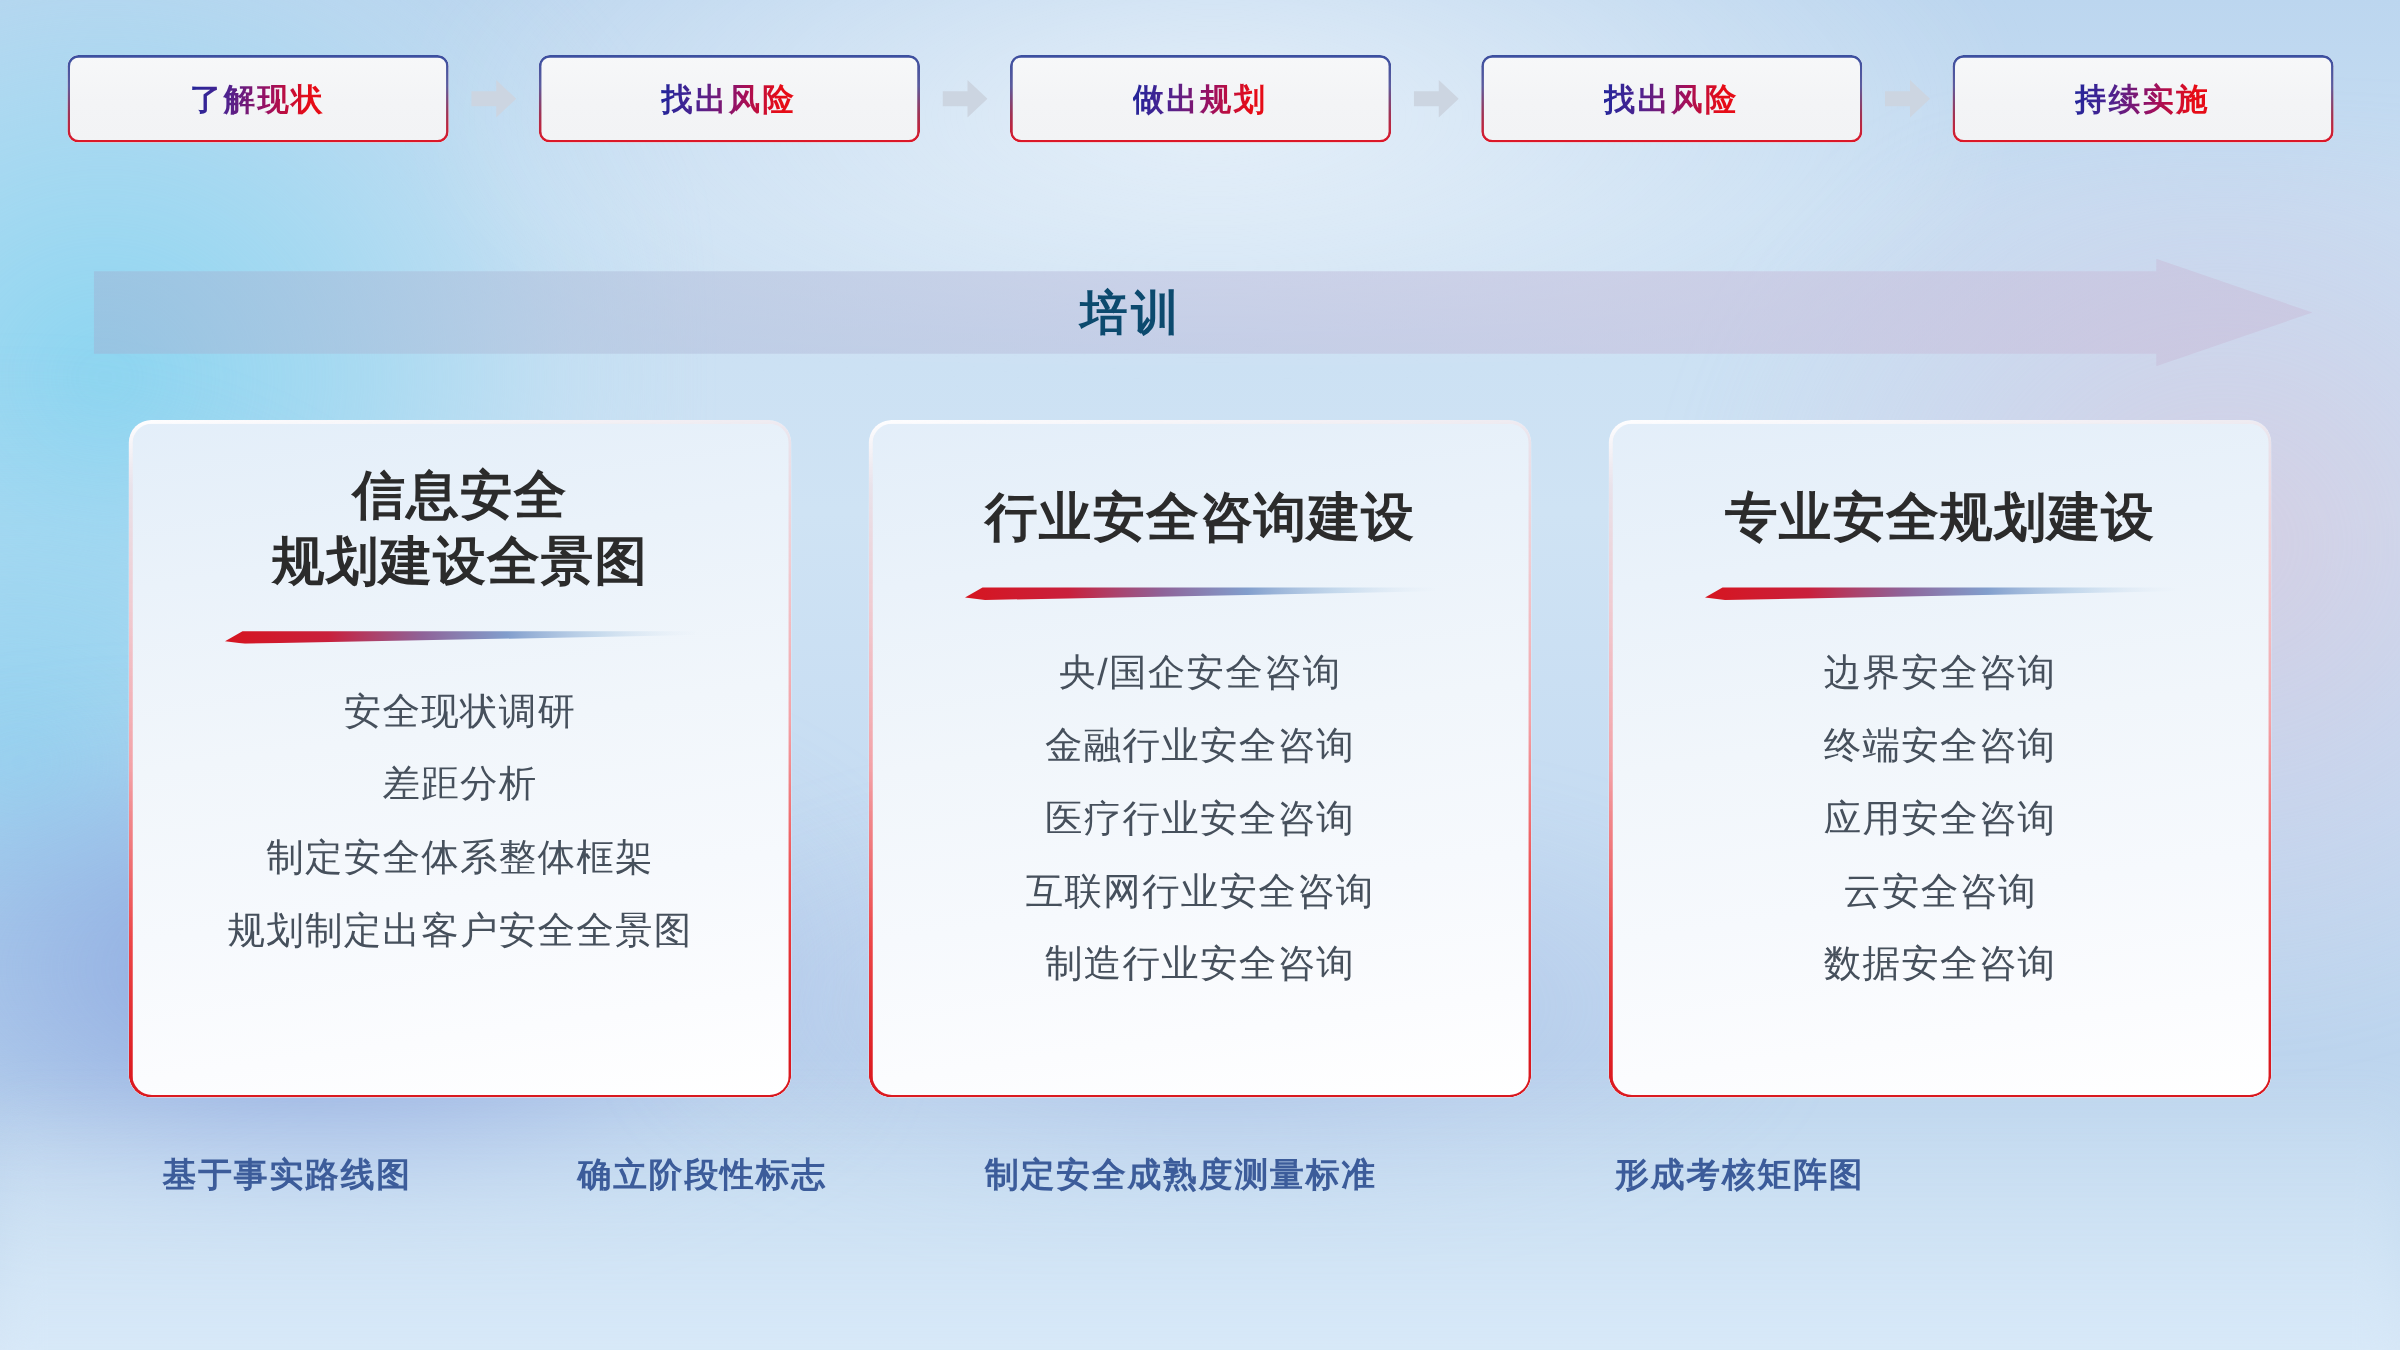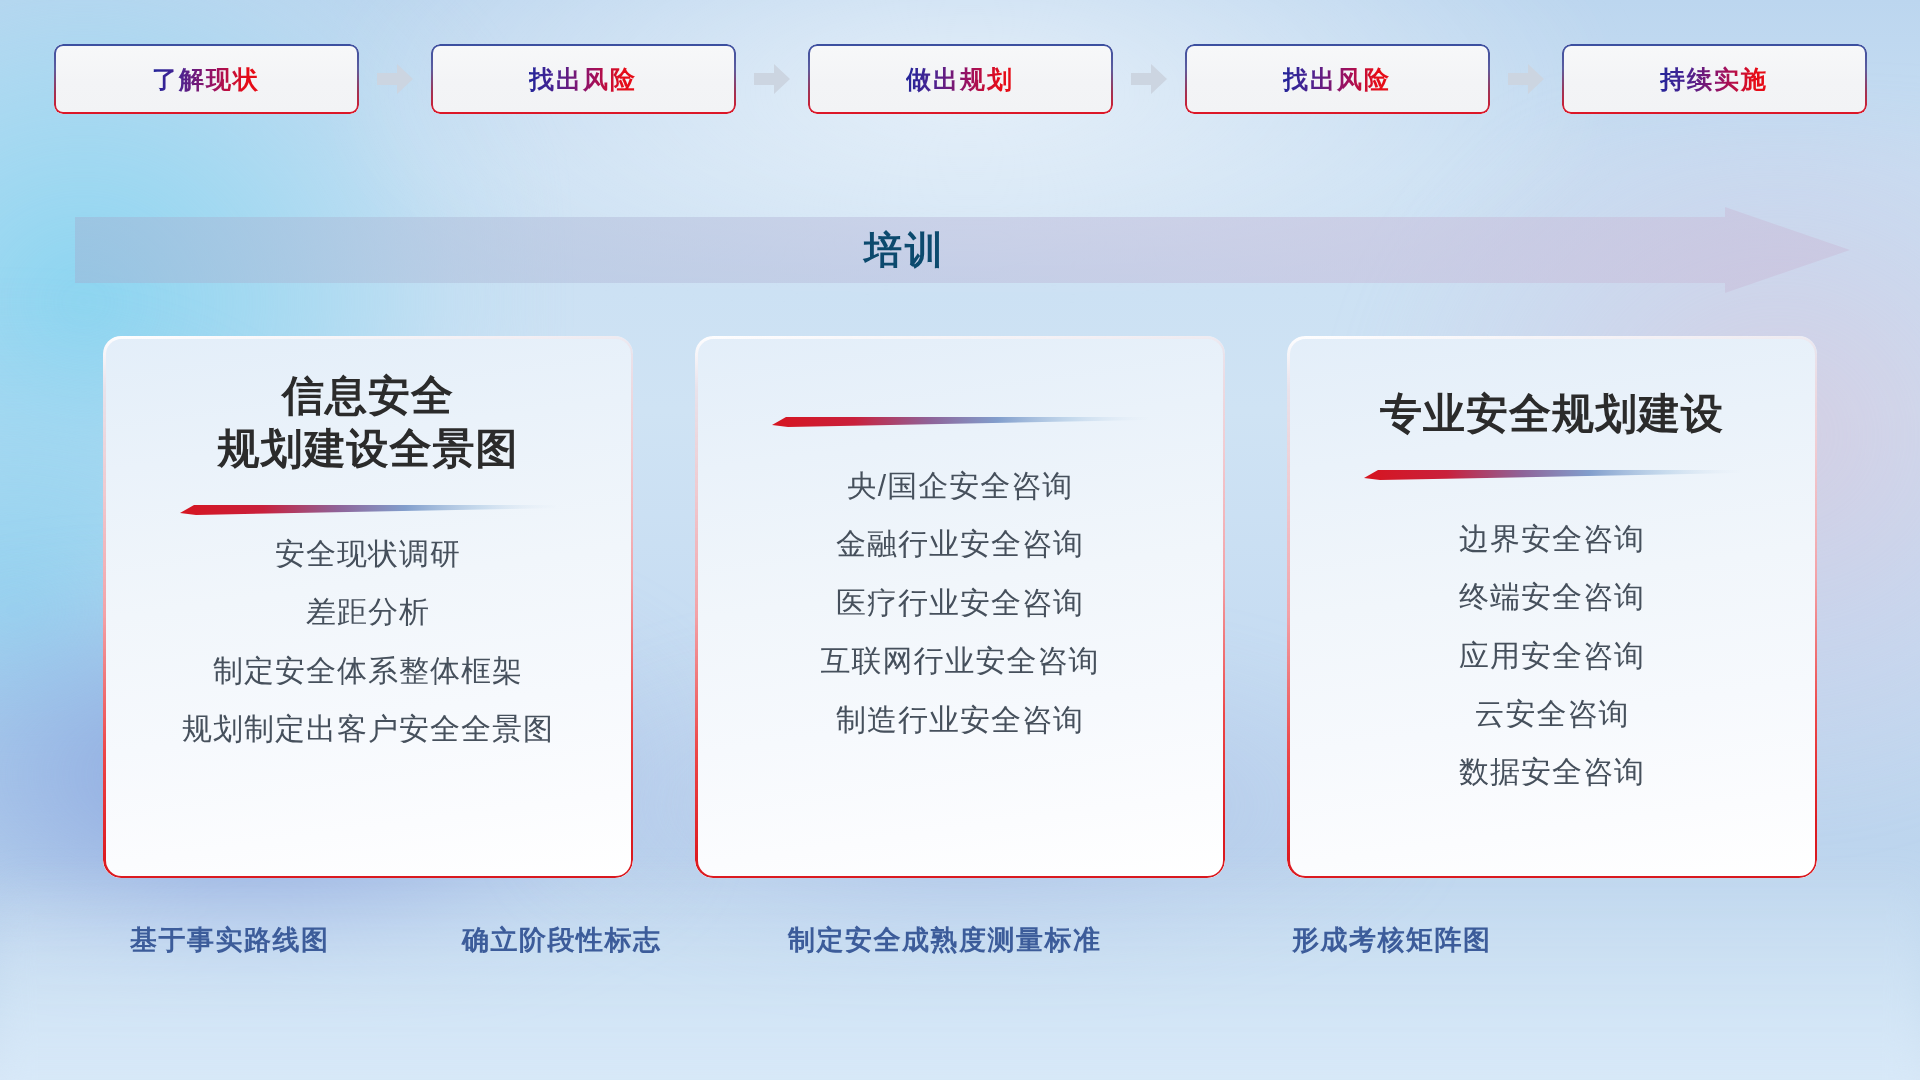--- a/index.html
+++ b/index.html
@@ -131,21 +131,21 @@
     font-size:42px; font-weight:bold; color:#2b2b2b; line-height:1.26;
     text-align:center; letter-spacing:1px;
   }
   .card-title.two-line{ margin-top:-4px; }
   .divider{
     width:376px; height:13px; margin-top:26px; margin-bottom:4px;
     flex:0 0 13px;
   }
   .divider svg{ display:block; }
   .card-list{
-    margin-top:10px; display:flex; flex-direction:column; align-items:center; gap:8px;
+    margin-top:26px; display:flex; flex-direction:column; align-items:center; gap:8px;
     list-style:none;
   }
   .card-list li{
     font-size:30px; color:#46505c; line-height:1.68; letter-spacing:1px;
   }
 
   
   .card.c1 .card-inner{ padding-top:38px; }
   .card.c2 .card-inner{ padding-top:52px; }
   .card.c3 .card-inner{ padding-top:52px; }
@@ -264,20 +264,23 @@
           <li>安全现状调研</li>
           <li>差距分析</li>
           <li>制定安全体系整体框架</li>
           <li>规划制定出客户安全全景图</li>
         </ul>
       </div>
     </div>
 
     <div class="card c2">
       <div class="card-inner">
+        <div class="card-title">
+          <div>行业安全咨询建设</div>
+        </div>
         <div class="divider">
           <svg width="376" height="13" viewBox="0 0 376 13" preserveAspectRatio="none">
             <defs>
               <linearGradient id="divGrad2" x1="0" y1="0" x2="1" y2="0">
                 <stop offset="0" stop-color="#d61520" stop-opacity="1"></stop>
                 <stop offset="0.22" stop-color="#c9203c" stop-opacity="1"></stop>
                 <stop offset="0.42" stop-color="#8a5b93" stop-opacity="0.95"></stop>
                 <stop offset="0.60" stop-color="#6f8fc4" stop-opacity="0.85"></stop>
                 <stop offset="0.80" stop-color="#a8c6e2" stop-opacity="0.55"></stop>
                 <stop offset="1" stop-color="#dfeaf4" stop-opacity="0.05"></stop>

